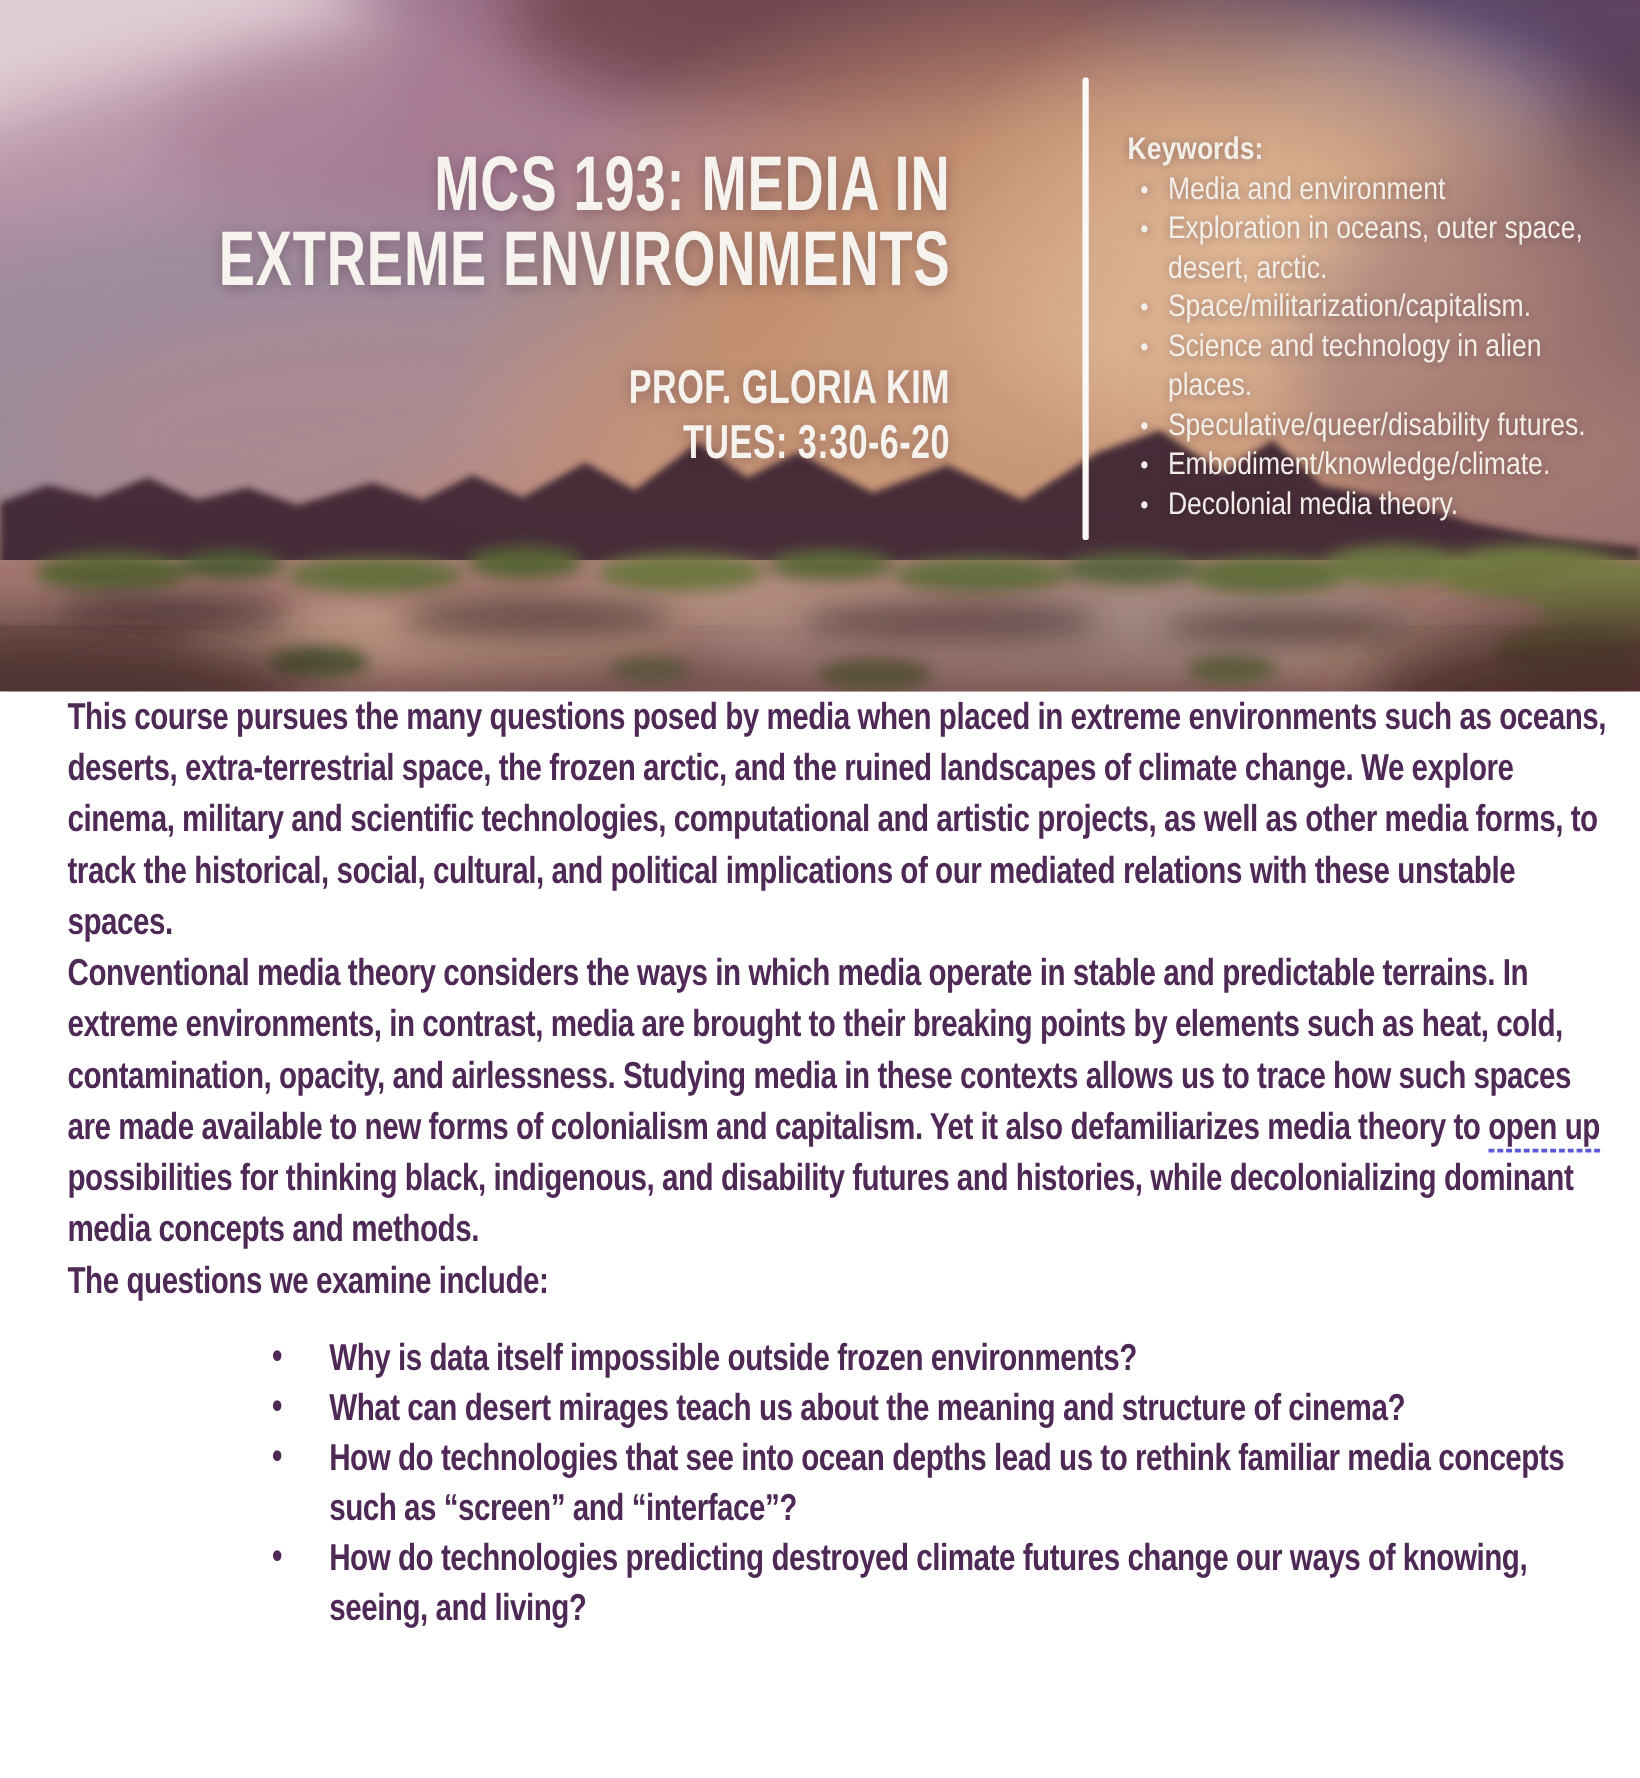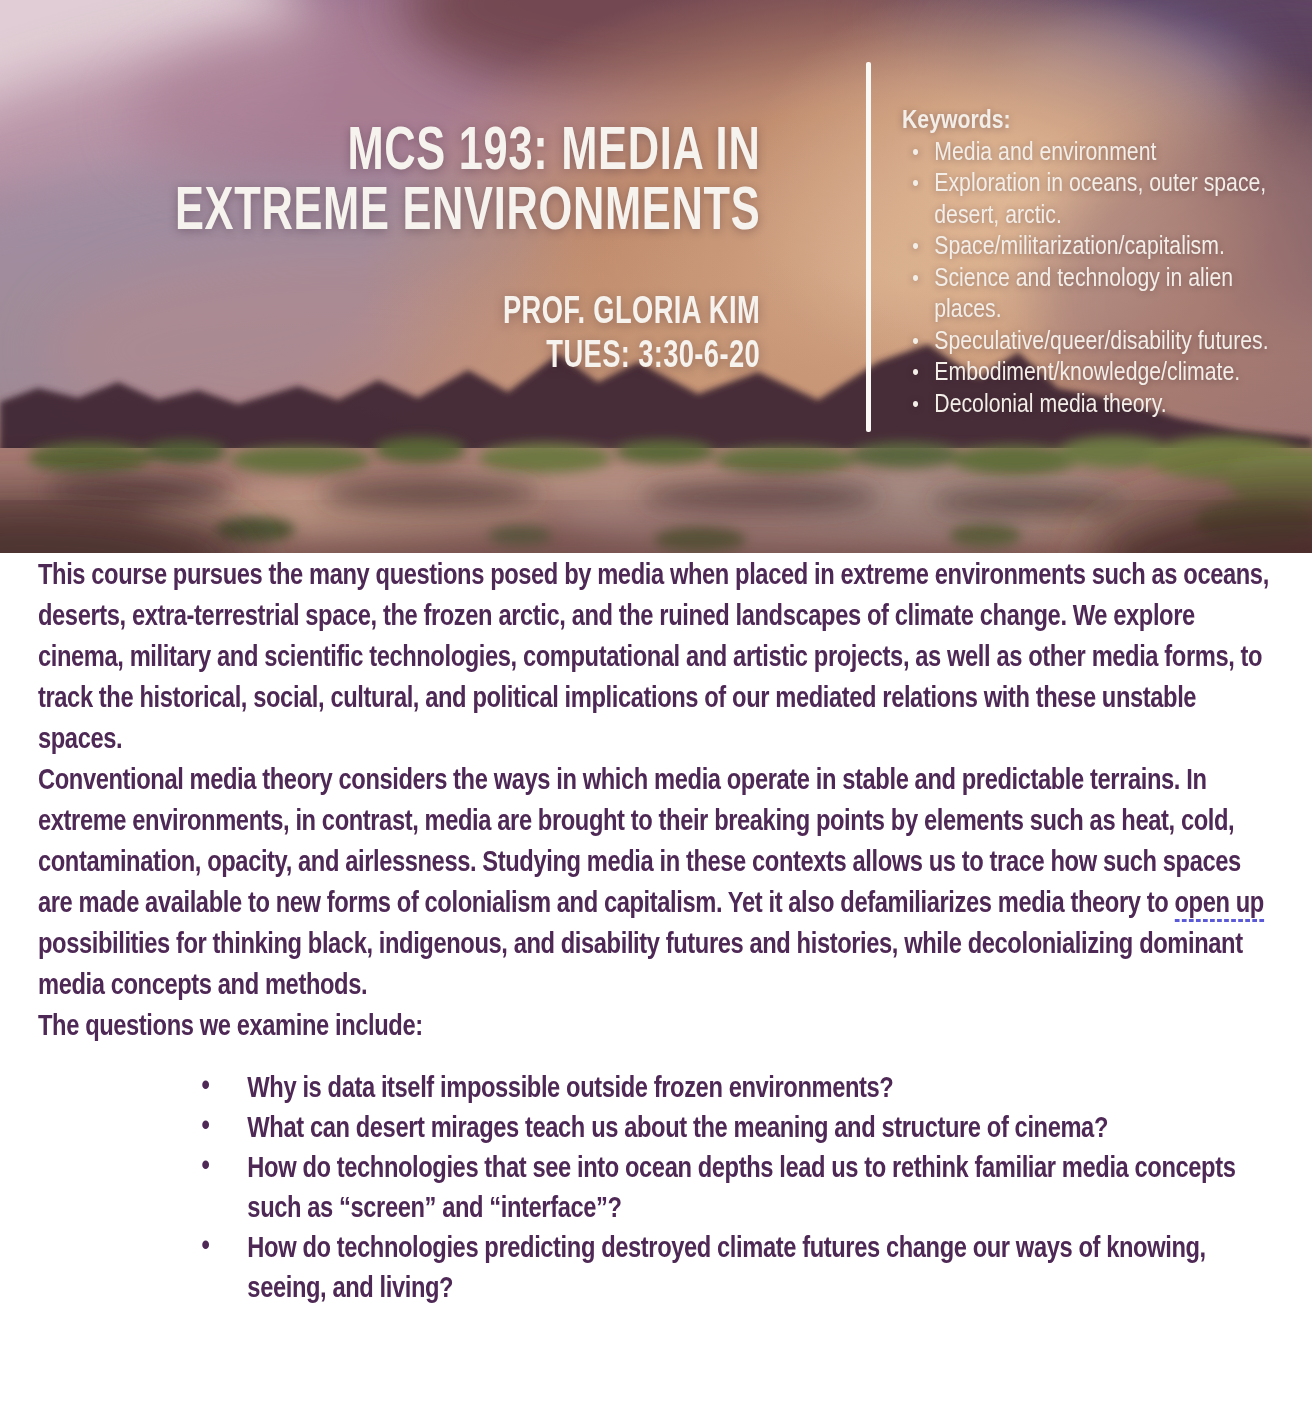--- a/index.html
+++ b/index.html
@@ -32,21 +32,21 @@
     position:absolute;left:902px;top:104px;width:440px;
     transform:scaleX(0.85);transform-origin:left top;
     font-size:25px;line-height:31.5px;font-weight:400;color:#f3eee8;
     text-shadow:0 1px 8px rgba(55,30,45,.4);
   }
   .keywords-heading{font-weight:700;}
   .kw-item{position:relative;padding-left:38px;}
   .kw-item .bullet{position:absolute;left:12px;top:0;font-size:22px;}
 
   
-  .content{position:absolute;left:38px;top:553px;width:1236px;overflow:visible;}
+  .content{position:absolute;left:54px;top:553px;width:1236px;overflow:visible;}
   .copy{
     width:1565px;transform:scaleX(0.79);transform-origin:left top;
     color:#4f2956;font-weight:700;font-size:30px;line-height:41px;letter-spacing:-0.5px;
   }
   .copy p{margin:0;}
   .p1{margin-top:33px;}
   .p2{margin-top:24px;}
   .q-intro{margin-top:18px;}
   .grammar{border-bottom:3px dashed #5a5ad8;padding-bottom:1px;}
   .q-list{margin-top:22px;line-height:40px;}

